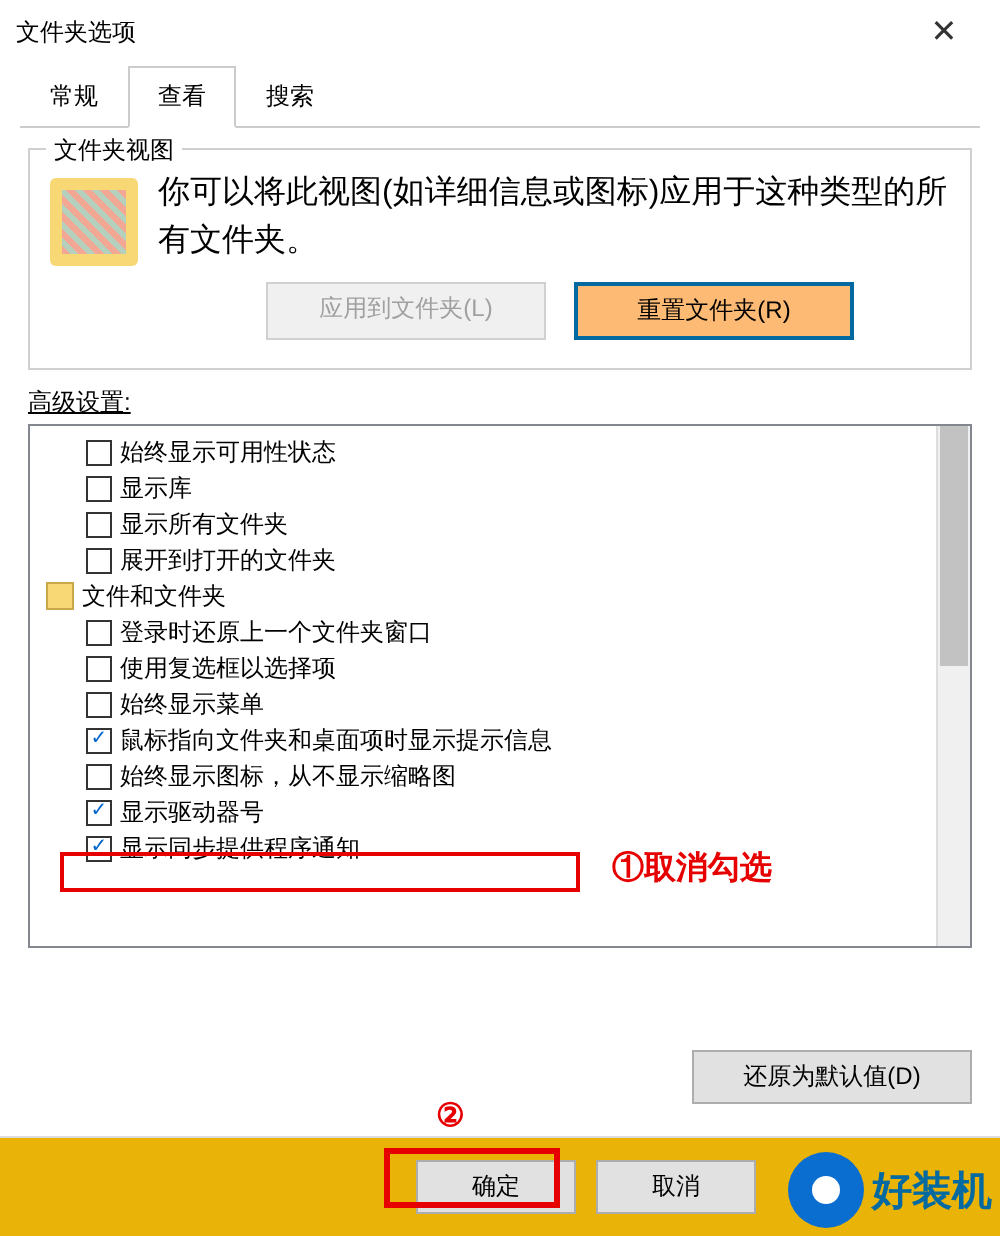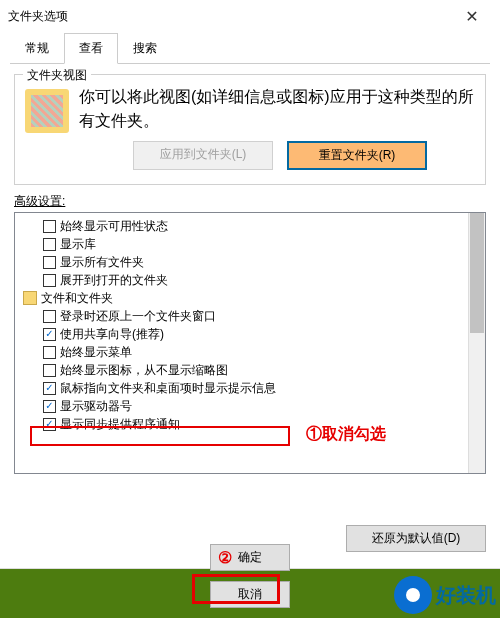--- a/index.html
+++ b/index.html
@@ -30,21 +30,21 @@
 .lvl1 { padding-left:4px; }
 .lvl2 { padding-left:24px; }
 .ico { width:14px; height:14px; margin-right:4px; display:inline-block; }
 .ico-folder { background:#f8d775; border:1px solid #caa84a; }
 .chk { width:13px; height:13px; border:1px solid #333; margin-right:4px; display:inline-flex;align-items:center;justify-content:center;font-size:10px;color:#0066cc;line-height:1; }
 .chk.checked::after { content:"✓"; }
 .redbox { position:absolute; border:2px solid #e60000; pointer-events:none; }
 .redtxt { position:absolute; color:#e60000; font-size:16px; font-weight:bold; pointer-events:none; }
 .bottom { position:absolute; right:14px; bottom:66px; }
 .bottom .btn { width:140px; }
-.dlg-btns { position:absolute; left:0; right:0; bottom:0; height:50px; background:#4d7c0f; border-top:1px solid #ddd; display:flex; align-items:center; justify-content:flex-end; gap:10px; padding:0 24px;flex-direction:column; }
+.dlg-btns { position:absolute; left:0; right:0; bottom:0; height:50px; background:#eab308; border-top:1px solid #ddd; display:flex; align-items:center; justify-content:flex-end; gap:10px; padding:0 24px; }
 .dlg-btns .btn { width:80px; }
 .ok-highlight { position:absolute; border:3px solid #e60000; pointer-events:none; }
 .watermark { position:absolute; right:4px; bottom:4px; display:flex; align-items:center; gap:4px; pointer-events:none; }
 .watermark-circle { width:38px; height:38px; border-radius:50%; background:#0a6ed1; display:flex;align-items:center;justify-content:center; }
 .watermark-inner { width:14px; height:14px; border-radius:50%; background:#fff; }
 .watermark-text { font-size:20px; color:#0369a1; font-weight:bold; }
 </style>
 </head>
 <body>
 
@@ -95,34 +95,34 @@
         </div>
       <div class="tree-item lvl1">
           <span class="ico ico-folder"></span>
           <span>文件和文件夹</span>
         </div>
       <div class="tree-item lvl2">
           <span class="chk"></span>
           <span>登录时还原上一个文件夹窗口</span>
         </div>
       <div class="tree-item lvl2">
-          <span class="chk checked"></span>
-          <span>使用共享向导(推荐)</span>
+          <span class="chk"></span>
+          <span>使用复选框以选择项</span>
         </div>
       <div class="tree-item lvl2">
           <span class="chk"></span>
           <span>始终显示菜单</span>
         </div>
       <div class="tree-item lvl2">
+          <span class="chk checked"></span>
+          <span>鼠标指向文件夹和桌面项时显示提示信息</span>
+        </div>
+      <div class="tree-item lvl2">
           <span class="chk"></span>
           <span>始终显示图标，从不显示缩略图</span>
-        </div>
-      <div class="tree-item lvl2">
-          <span class="chk checked"></span>
-          <span>鼠标指向文件夹和桌面项时显示提示信息</span>
         </div>
       <div class="tree-item lvl2">
           <span class="chk checked"></span>
           <span>显示驱动器号</span>
         </div>
       <div class="tree-item lvl2">
           <span class="chk checked"></span>
           <span>显示同步提供程序通知</span>
         </div>
     </div>

